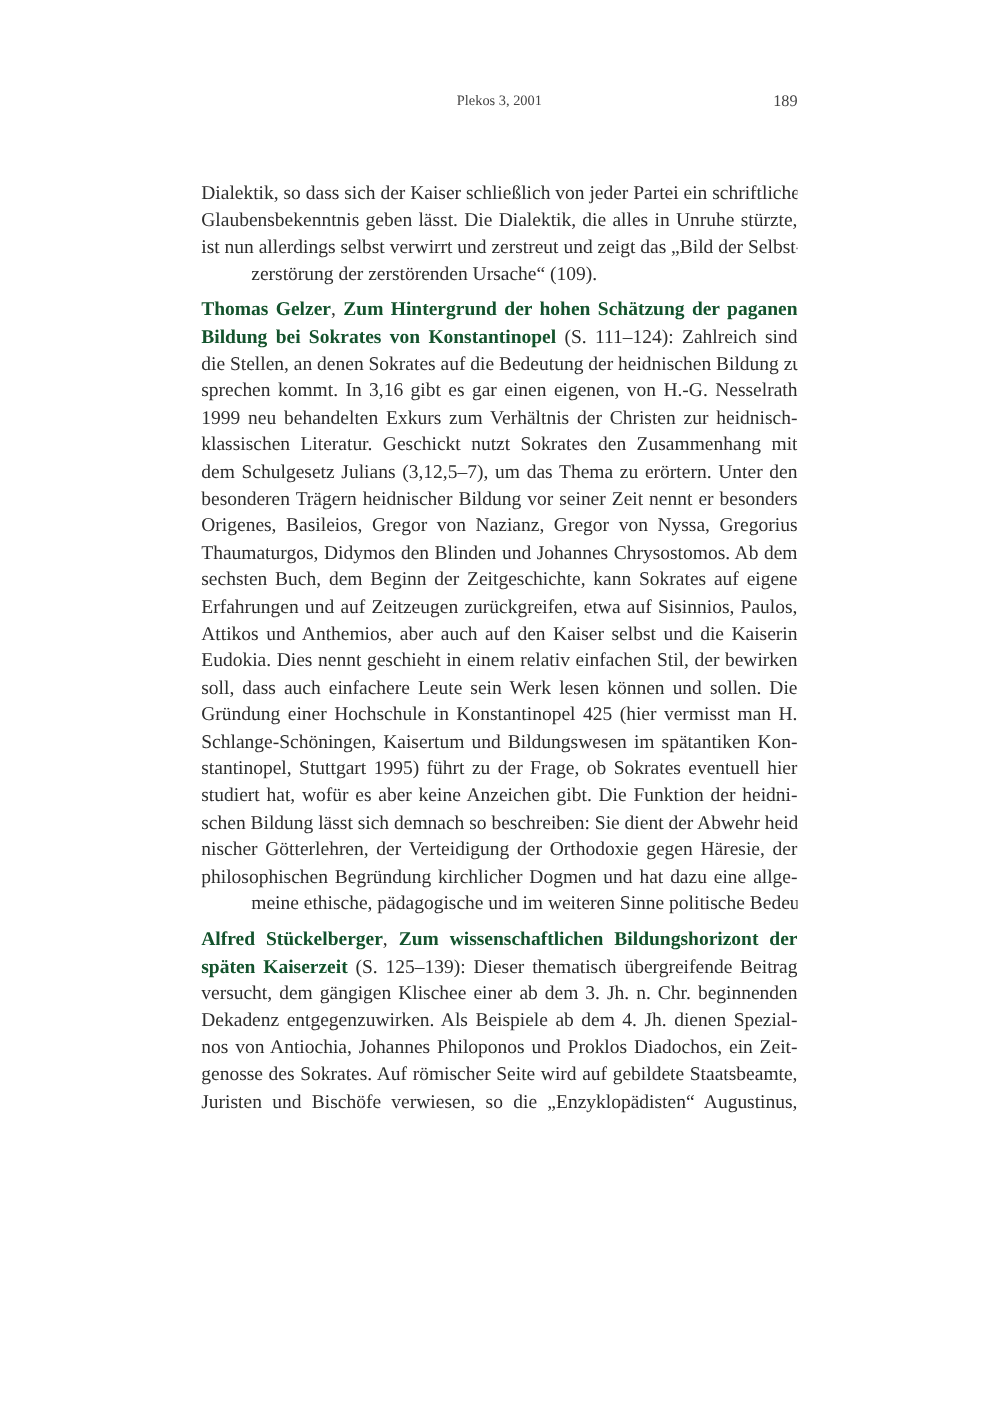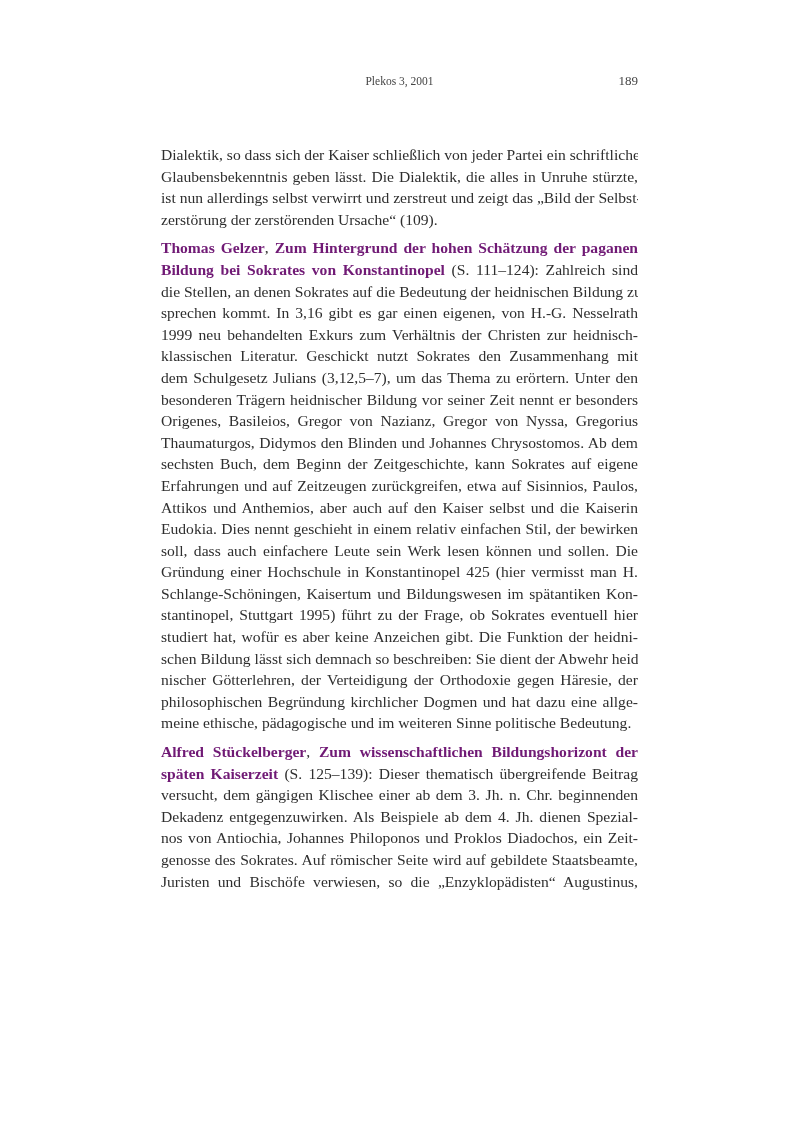--- a/index.html
+++ b/index.html
@@ -5,23 +5,23 @@
   html, body { margin: 0; padding: 0; background: #ffffff; }
   body { width: 799px; height: 1131px; position: relative; overflow: hidden; }
   .page { position: absolute; left: 0; top: 0; width: 799px; height: 970px; background: #fff; }
   .running-head { position: absolute; top: 73px; left: 161px; width: 477px; height: 20px;
     font-family: "Liberation Serif", "DejaVu Serif", serif; color: #444; }
   .journal { position: absolute; left: 0; right: 0; text-align: center; font-size: 11.5px; top: 2px; }
   .pageno { position: absolute; right: 0; font-size: 13px; top: 0; }
   .body { position: absolute; top: 144px; left: 161px; width: 477px;
     font-family: "Liberation Serif", "DejaVu Serif", serif; font-size: 15.6px; color: #2e2e2e; }
   .line { height: 21.6px; line-height: 21.6px; white-space: nowrap; text-align: justify; text-align-last: justify; overflow: hidden; }
-  .line.last { text-align-last: left; }
+  .line.last { text-align-last: left; margin-left: 40px; }
   .para { margin-bottom: 7px; }
-  b { color: #701a75; font-weight: bold; }
+  b { color: #14532d; font-weight: bold; }
 </style>
 </head>
 <body>
 
 <div class="page">
   <div class="running-head">
     <span class="journal">Plekos 3, 2001</span>
     <span class="pageno">189</span>
   </div>
   <div class="body" id="body">

